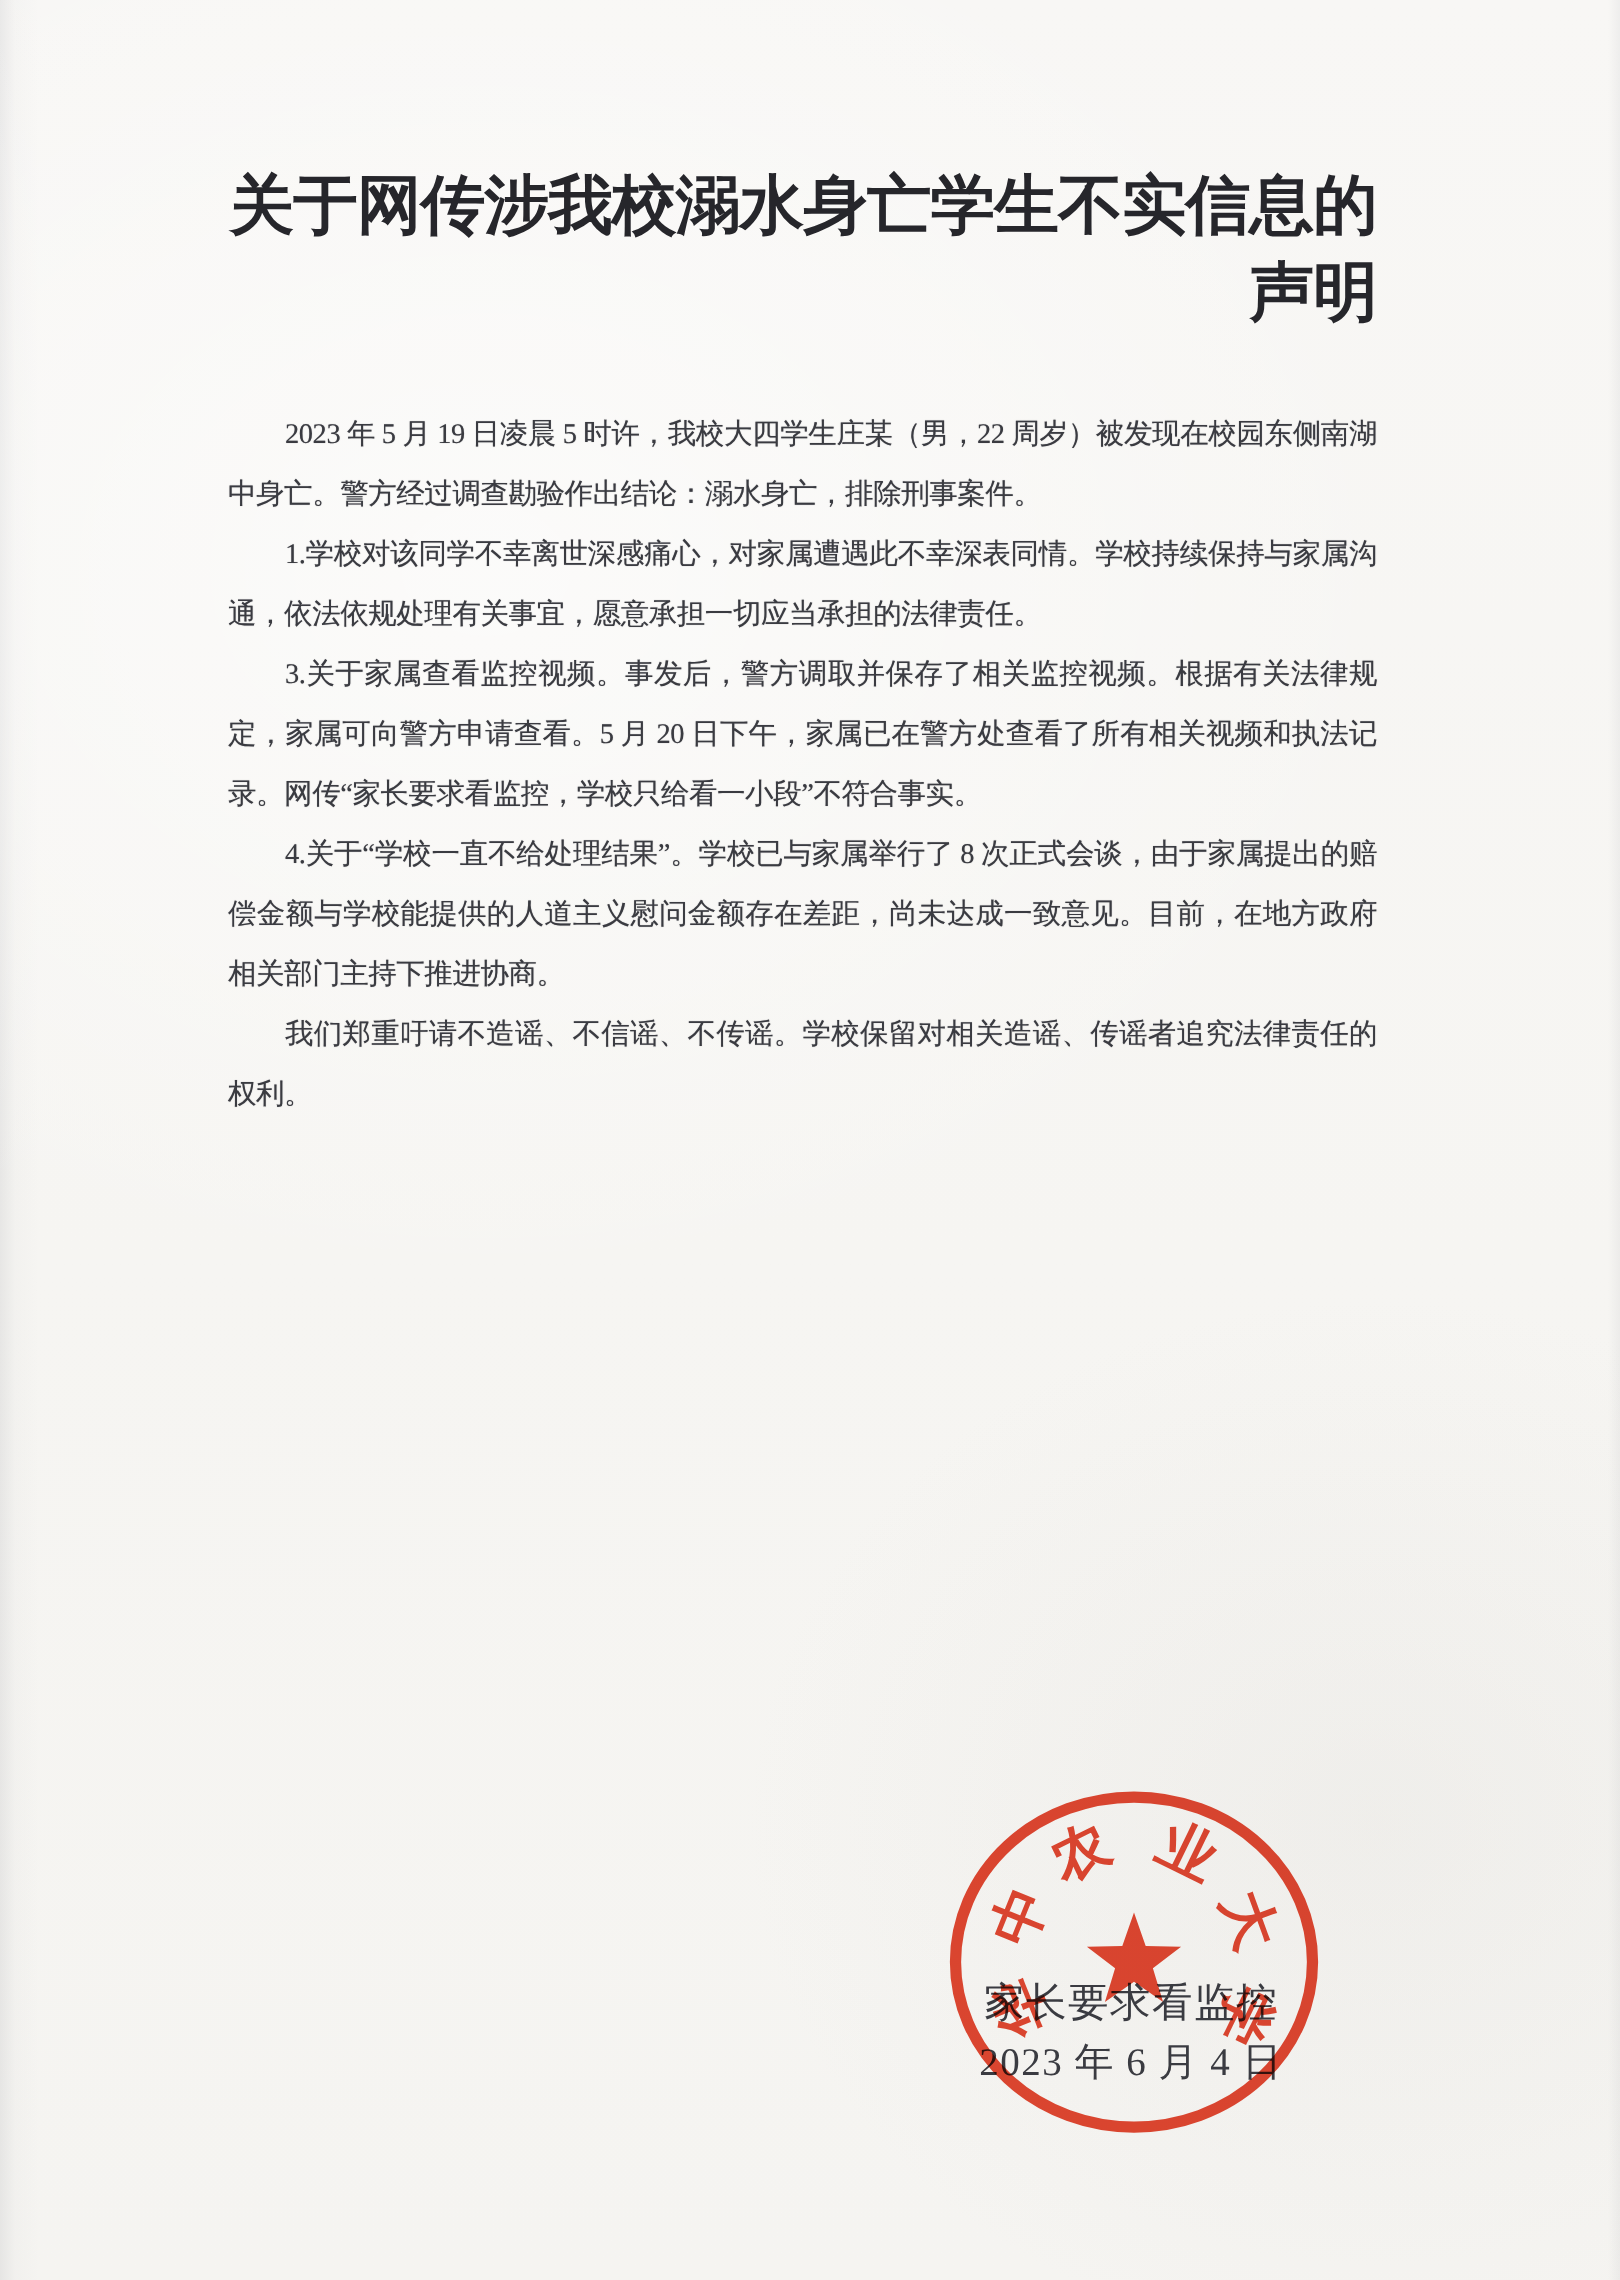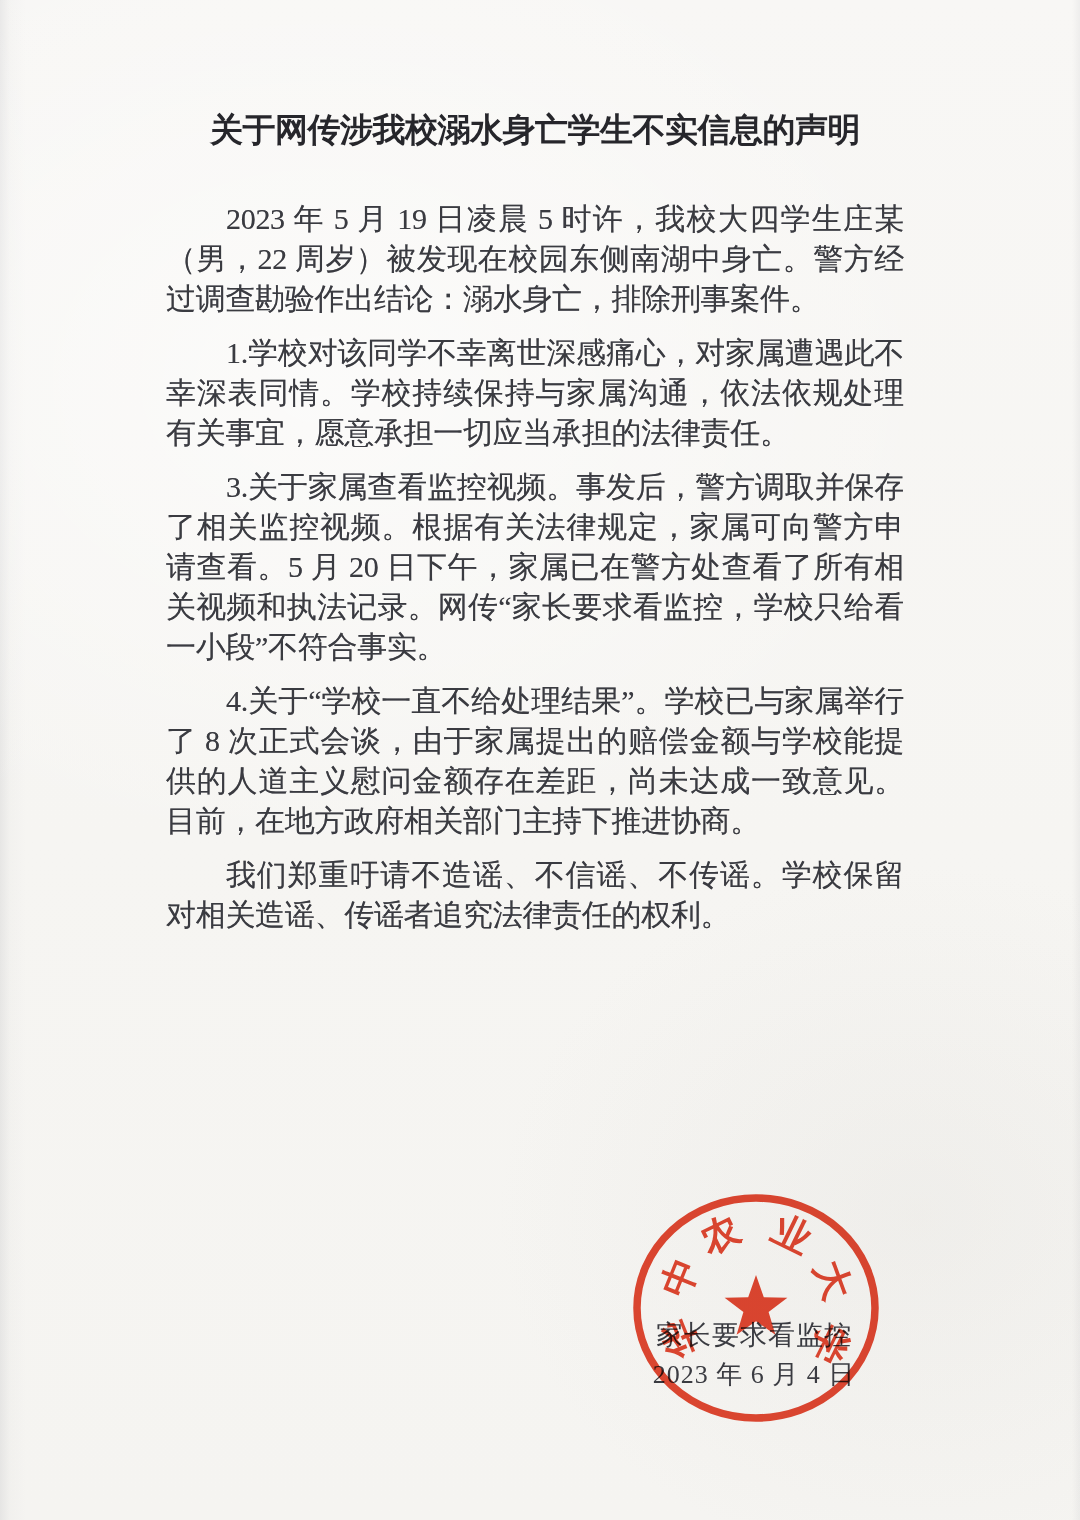--- a/index.html
+++ b/index.html
@@ -22,31 +22,31 @@
     font-family: "Liberation Serif", "DejaVu Serif", serif;
   }
   .content {
     position: absolute;
     left: 152px;
     top: 108px;
     width: 766px;
   }
   .title {
     margin: 0 0 46px 0;
-    text-align: center;
-    font-size: 33px;
+    text-align: right;
+    font-size: 43px;
     font-weight: 700;
     letter-spacing: -0.5px;
     color: #26262b;
   }
   .para {
-    margin: 14px;
+    margin: 0;
     text-indent: 2em;
     text-align: justify;
-    font-size: 30px;
+    font-size: 19px;
     line-height: 40px;
     color: #3a3b41;
     letter-spacing: -0.3px;
     text-shadow: 0 0 0.6px rgba(58,59,65,0.55);
   }
   .sign-org {
     position: absolute;
     left: 593px;
     top: 1317px;
     width: 322px;

